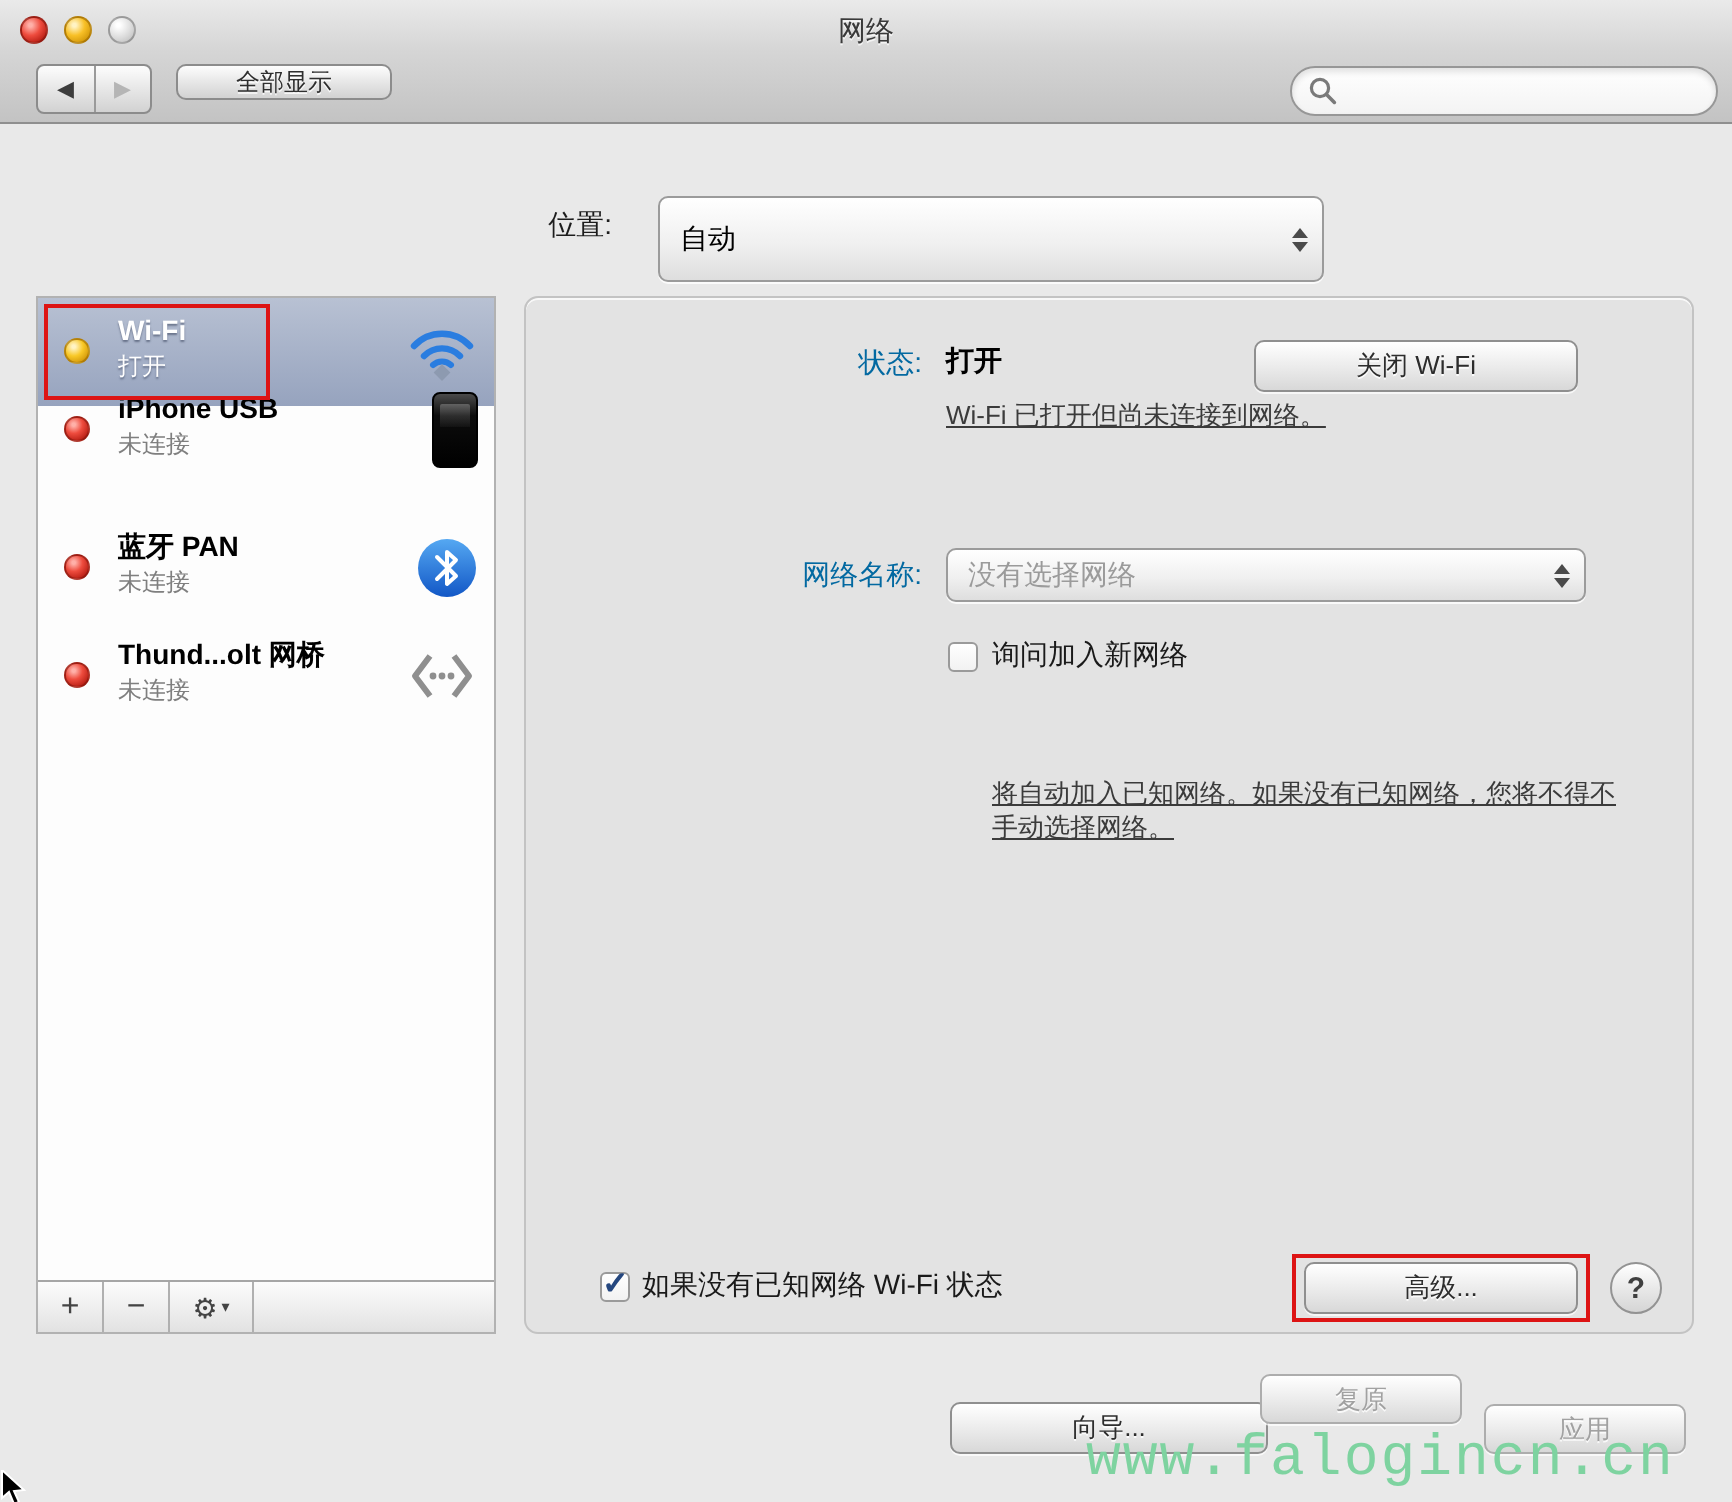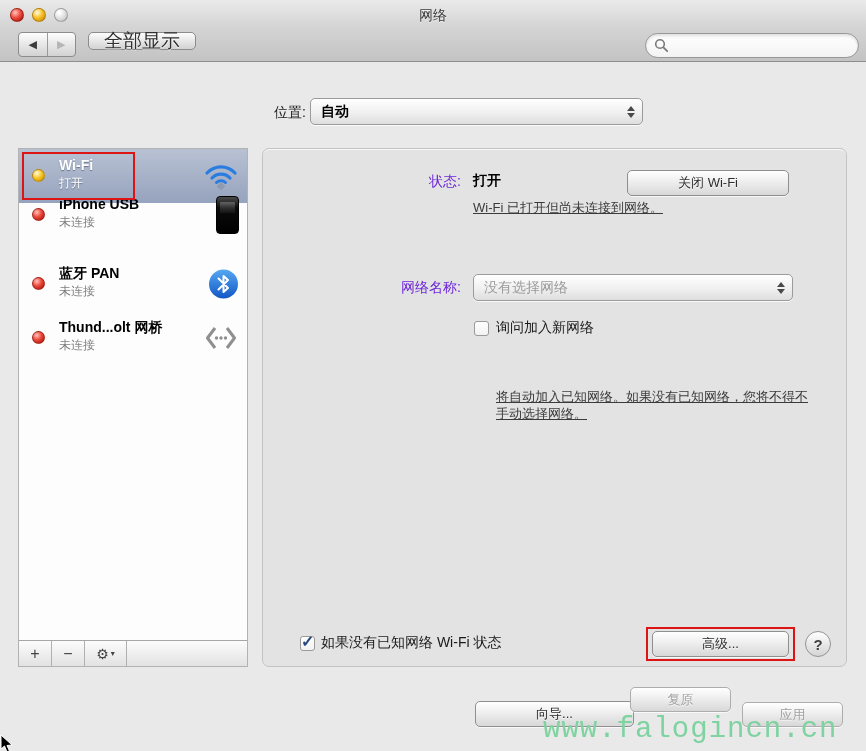--- a/index.html
+++ b/index.html
@@ -14,35 +14,35 @@
   .tl{position:absolute;top:8px;width:14px;height:14px;border-radius:50%;}
   .tl-close{left:10px;background:radial-gradient(circle at 35% 30%,#ffb0a8 8%,#ee4c3e 45%,#b31a10 85%);border:1px solid rgba(130,25,15,.65);}
   .tl-min{left:32px;background:radial-gradient(circle at 35% 30%,#fff3c4 8%,#f8c027 45%,#cf9407 85%);border:1px solid rgba(150,100,0,.6);}
   .tl-zoom{left:54px;background:radial-gradient(circle at 35% 30%,#ffffff 8%,#dcdcdc 55%,#bfbfbf 90%);border:1px solid rgba(120,120,120,.6);}
   .navseg{position:absolute;left:18px;top:32px;width:58px;height:25px;border:1px solid #8c8c8c;border-radius:4px;
     background:linear-gradient(#fdfdfd,#e9e9e9 45%,#d2d2d2);display:flex;}
   .navseg .cell{flex:1;display:flex;align-items:center;justify-content:center;font-size:11px;}
   .navseg .cell:first-child{border-right:1px solid #9a9a9a;color:#3c3c3c;}
   .navseg .cell:last-child{color:#b5b5b5;}
   .toolbtn{position:absolute;left:88px;top:32px;width:108px;height:18px;border:1px solid #8c8c8c;border-radius:5px;
-    background:linear-gradient(#fdfdfd,#e9e9e9 45%,#d2d2d2);font-size:19px;color:#2f2f2f;
+    background:linear-gradient(#fdfdfd,#e9e9e9 45%,#d2d2d2);font-size:12px;color:#2f2f2f;
     display:flex;align-items:center;justify-content:center;text-shadow:0 1px 0 rgba(255,255,255,.8);}
   .search{position:absolute;left:645px;top:33px;width:214px;height:25px;border:1px solid #979797;border-radius:13px;
     background:linear-gradient(#ffffff,#f3f3f3);box-shadow:inset 0 2px 3px rgba(0,0,0,.12);display:flex;align-items:center;padding-left:8px;}
   
   .content{position:absolute;left:0;top:63px;width:866px;height:688px;background:#e9e9e9;}
   .loc-label{position:absolute;left:180px;top:41px;width:126px;text-align:right;font-size:14px;color:#1c1c1c;}
   .popup{position:absolute;border:1px solid #9b9b9b;border-radius:5px;
     background:linear-gradient(#ffffff,#f0f0f0 55%,#dedede);box-shadow:0 1px 0 rgba(255,255,255,.8);
     font-size:14px;color:#000;display:flex;align-items:center;padding:0 28px 0 10px;}
   .popup .stepper{position:absolute;right:7px;top:50%;transform:translateY(-50%);display:flex;flex-direction:column;gap:2px;}
   .popup .stepper i{display:block;width:0;height:0;border-left:4px solid transparent;border-right:4px solid transparent;}
   .popup .stepper i.up{border-bottom:5px solid #4a4a4a;}
   .popup .stepper i.dn{border-top:5px solid #4a4a4a;}
-  .popup-loc{left:310px;top:35px;width:333px;height:27px;font-weight:bold;}
+  .popup-loc{left:329px;top:35px;width:333px;height:43px;}
   
   .sidebar{position:absolute;left:18px;top:85px;width:230px;height:519px;background:#fdfdfd;border:1px solid #b2b2b2;}
   .side-row{position:absolute;left:0;width:228px;height:54px;}
   .side-row.selected{background:linear-gradient(#b8c1d3,#96a3be);}
   .dot{position:absolute;left:13px;top:20px;width:13px;height:13px;border-radius:50%;}
   .dot-yellow{background:radial-gradient(circle at 35% 30%,#fff3c4 8%,#f8c827 45%,#cf9407 85%);border:1px solid rgba(150,100,0,.55);}
   .dot-red{background:radial-gradient(circle at 35% 30%,#ffb0a8 8%,#ee4c3e 42%,#b31a10 85%);border:1px solid rgba(130,25,15,.6);}
   .side-text{position:absolute;left:40px;top:7px;}
   .side-title{font-size:14px;font-weight:bold;color:#000;line-height:19px;}
   .side-sub{font-size:12px;color:#7f7f7f;line-height:16px;}
@@ -53,21 +53,21 @@
   .anno{position:absolute;border:2px solid #dd1414;pointer-events:none;z-index:5;}
   .side-footer{position:absolute;left:0;bottom:0;width:228px;height:26px;border-top:1px solid #a6a6a6;
     background:linear-gradient(#fcfcfc,#e2e2e2);display:flex;}
   .sf-btn{width:33px;height:100%;border-right:1px solid #b0b0b0;display:flex;align-items:center;justify-content:center;
     font-size:16px;color:#444;}
   .sf-btn.gear{width:42px;font-size:14px;gap:2px;}
   .sf-btn .arr{font-size:8px;color:#444;}
   
   .panel{position:absolute;left:262px;top:85px;width:585px;height:519px;background:#e3e3e3;
     border:1px solid #c3c3c3;border-radius:7px;box-shadow:inset 0 1px 0 rgba(255,255,255,.75);}
-  .flabel{position:absolute;left:60px;width:138px;text-align:right;font-size:14px;color:#6d28d9;}
+  .flabel{position:absolute;left:60px;width:138px;text-align:right;font-size:14px;color:#0369a1;}
   .bold-val{position:absolute;left:210px;top:23px;font-size:14px;font-weight:bold;color:#000;}
   .aqua-btn{position:absolute;border:1px solid #8f8f8f;border-radius:5px;
     background:linear-gradient(#ffffff,#ececec 50%,#d8d8d8);font-size:13px;color:#2d2d2d;
     display:flex;align-items:center;justify-content:center;box-shadow:0 1px 0 rgba(255,255,255,.7);
     text-shadow:0 1px 0 rgba(255,255,255,.8);}
   .aqua-btn.disabled{color:#a1a1a1;border-color:#adadad;}
   .hint{position:absolute;font-size:13px;color:#3b3b3b;line-height:17px;text-decoration:underline;}
   .popup-net{left:210px;top:125px;width:320px;height:27px;color:#9b9b9b;}
   .cbox{position:absolute;width:15px;height:15px;background:linear-gradient(#fff,#f2f2f2);border:1px solid #9a9a9a;border-radius:3px;}
   .cbox .check{position:absolute;left:0px;top:-5px;font-size:16px;font-weight:bold;color:#25477f;}

